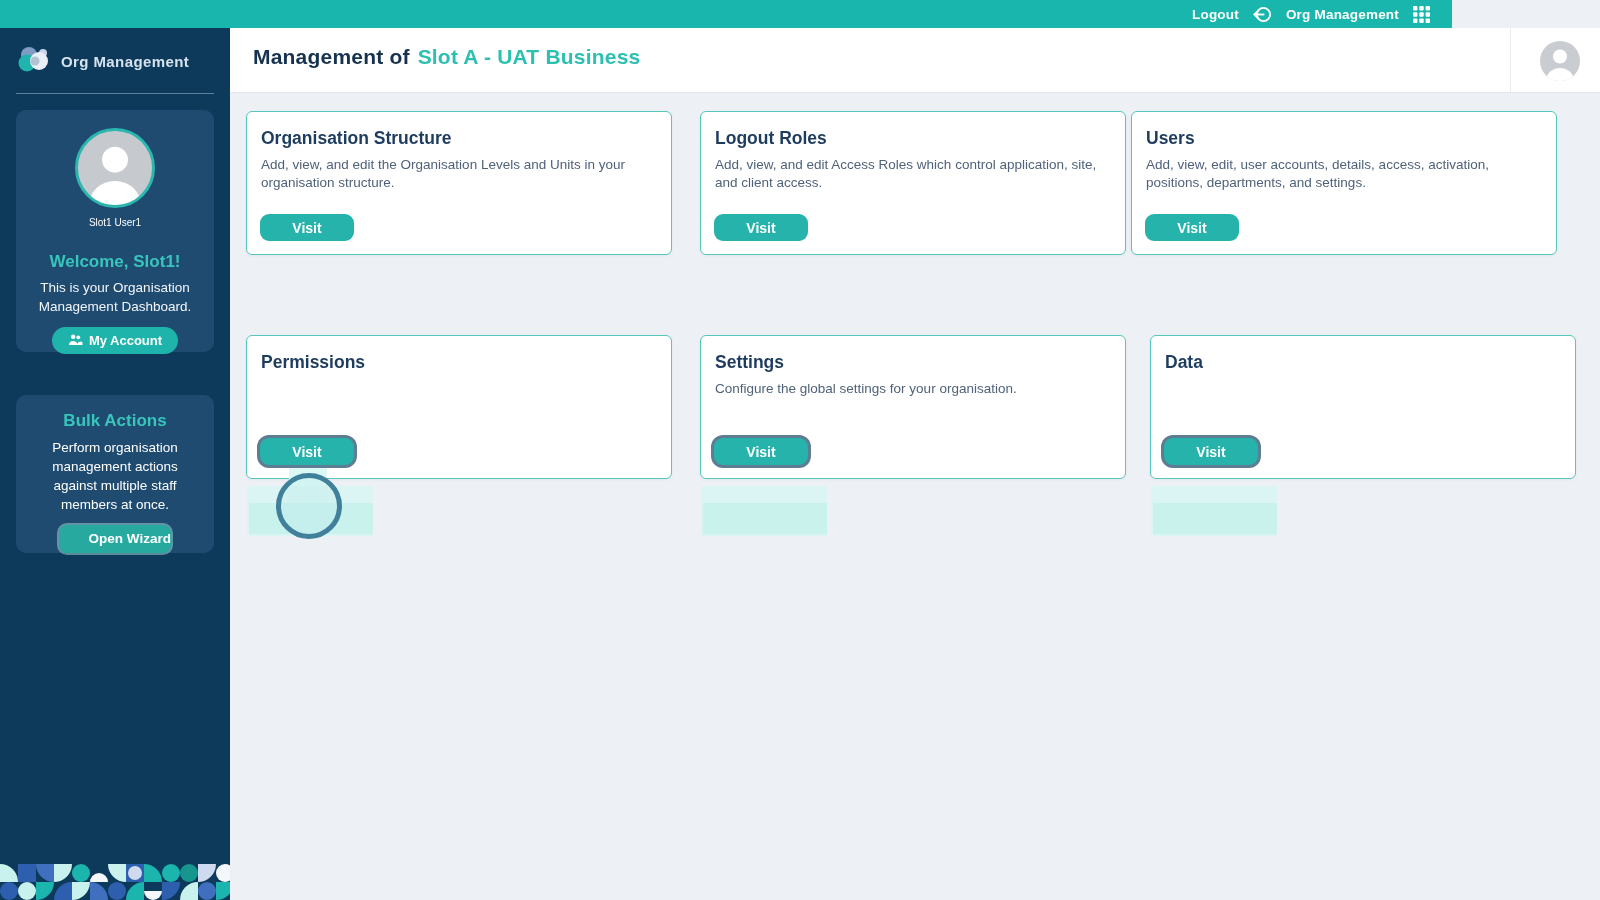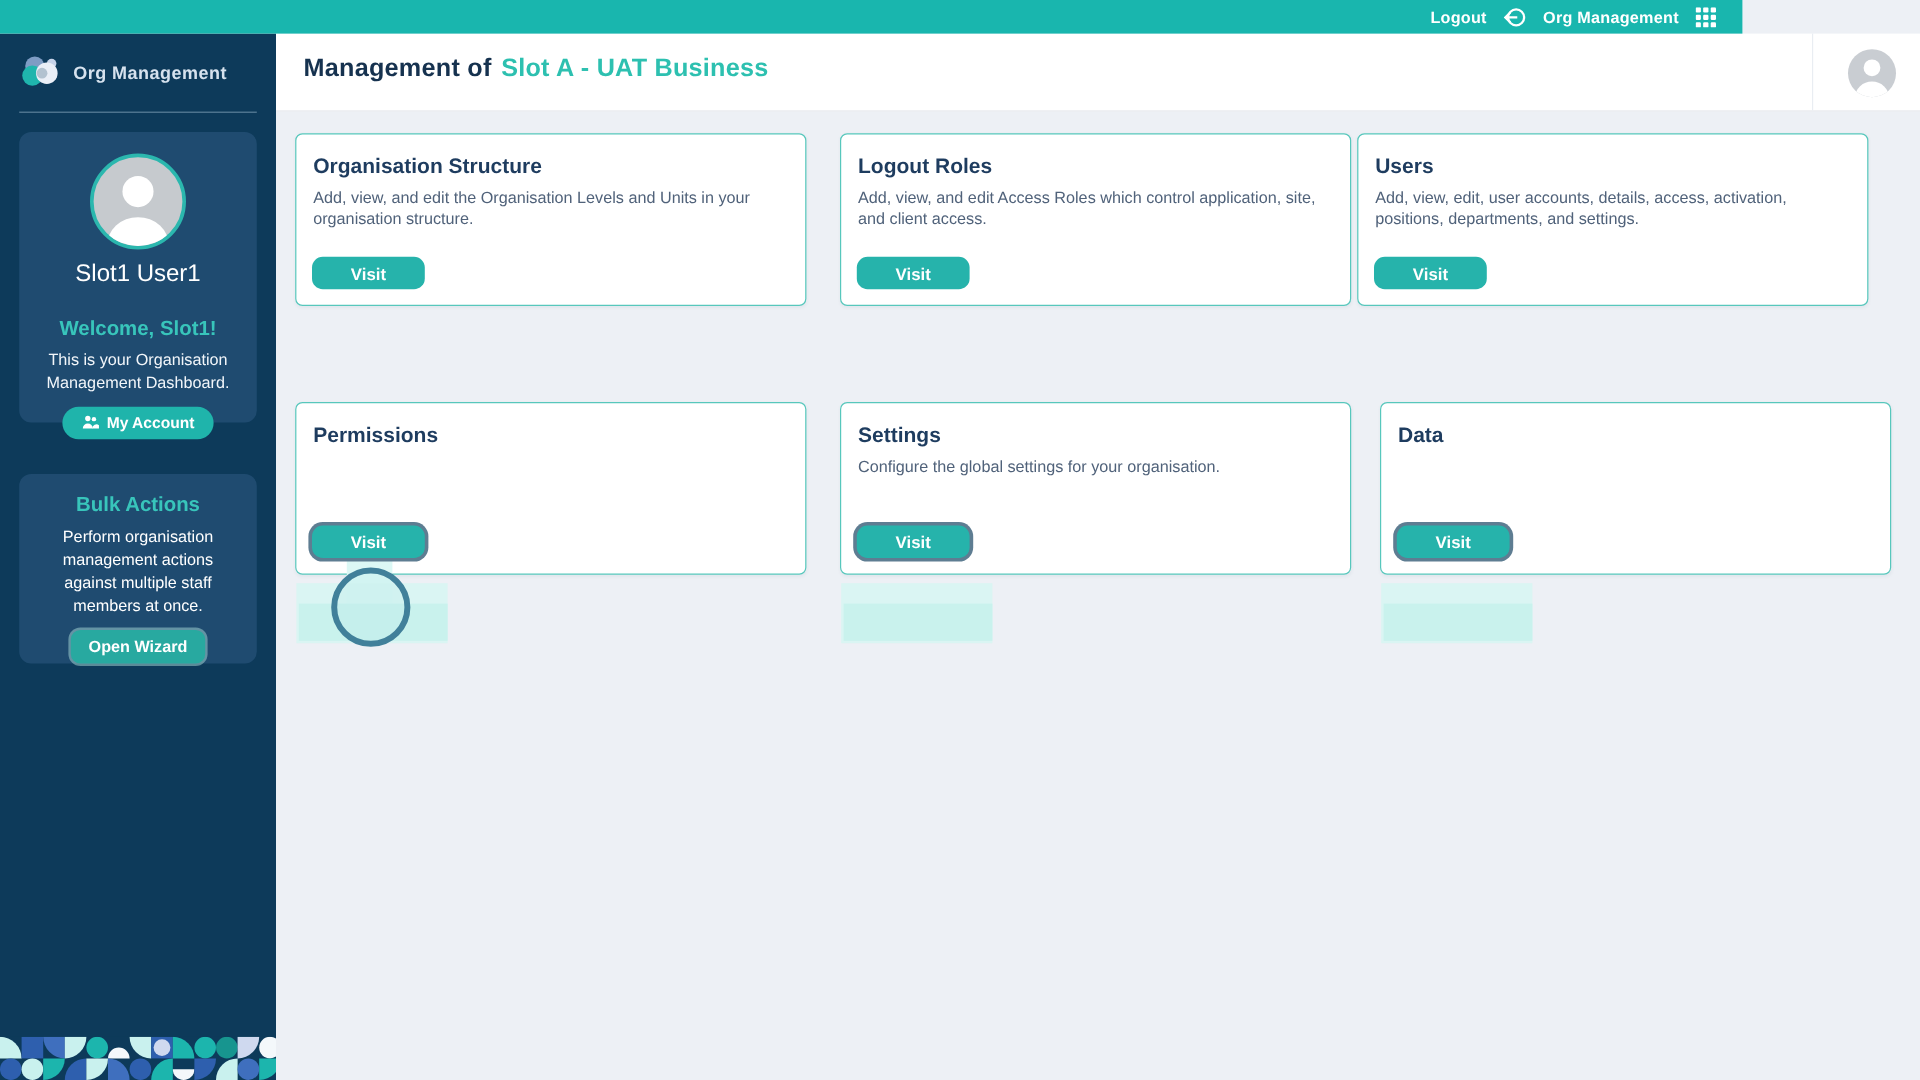--- a/index.html
+++ b/index.html
@@ -15,33 +15,33 @@
   
   .sidebar { position:absolute; left:0; top:28px; width:230px; height:872px; background:#0d3a5a; z-index:10; }
   .brand { display:flex; align-items:center; gap:9px; padding:16px 16px 0 16px; }
   .brand-text { color:#d6e2ee; font-size:15px; font-weight:700; letter-spacing:.4px; }
   .side-divider { position:absolute; left:16px; top:65px; width:198px; height:1px; background:rgba(190,215,235,.45); }
 
   .side-card { position:absolute; left:16px; width:198px; background:#1f4b70; border-radius:10px; text-align:center; }
   .profile-card { top:82px; height:242px; }
   .avatar-big { width:80px; height:80px; border-radius:50%; background:#c6cace; border:3px solid #2bb7ae;
                 margin:18px auto 0 auto; overflow:hidden; position:relative; }
-  .profile-name { margin-top:9px; color:#ffffff; font-size:20px; }
+  .profile-name { margin-top:9px; color:#ffffff; font-size:10px; }
   .profile-welcome { margin-top:24px; color:#38c5bb; font-size:17px; font-weight:700; }
   .profile-desc { margin:7px 12px 0 12px; color:#f2f6fa; font-size:13.5px; line-height:1.38; }
   .pill-btn { display:flex; align-items:center; justify-content:center; gap:6px; margin:11px auto 0 auto;
               width:126px; height:27px; border-radius:14px; background:#1fb4ab; border:none;
               color:#ffffff; font-size:13px; font-weight:700; cursor:pointer; font-family:inherit; }
 
   .bulk-card { top:367px; height:158px; }
   .bulk-title { margin-top:16px; color:#38c5bb; font-size:17px; font-weight:700; }
   .bulk-desc { margin:7px 16px 0 16px; color:#ffffff; font-size:13.5px; line-height:1.42; }
   .wizard-btn { display:block; margin:10px auto 0 auto; width:112px; height:28px; border-radius:8px;
                 background:#28a9a0; border:none; box-shadow:0 0 0 2px rgba(170,220,215,.5);
-                color:#ffffff; font-size:13.5px; font-weight:700; cursor:pointer; font-family:inherit; }
+                color:#ffffff; font-size:13.5px; font-weight:700; cursor:pointer; font-family:inherit;text-align:right; }
 
   .mosaic { position:absolute; left:0; bottom:0; width:230px; height:36px; }
 
   
   .main-header { position:absolute; left:230px; top:28px; width:1370px; height:65px; background:#ffffff;
                  border-bottom:1px solid #e4e7ec; z-index:5; }
   .page-title { position:absolute; left:23px; top:17px; font-size:21px; font-weight:700; color:#16324f; letter-spacing:.2px; }
   .page-title .org { color:#2dc0b0; margin-left:8px; }
   .hdr-divider { position:absolute; right:89px; top:0; width:1px; height:64px; background:#e9edf2; }
   .avatar-small { position:absolute; right:20px; top:13px; width:40px; height:40px; border-radius:50%;

